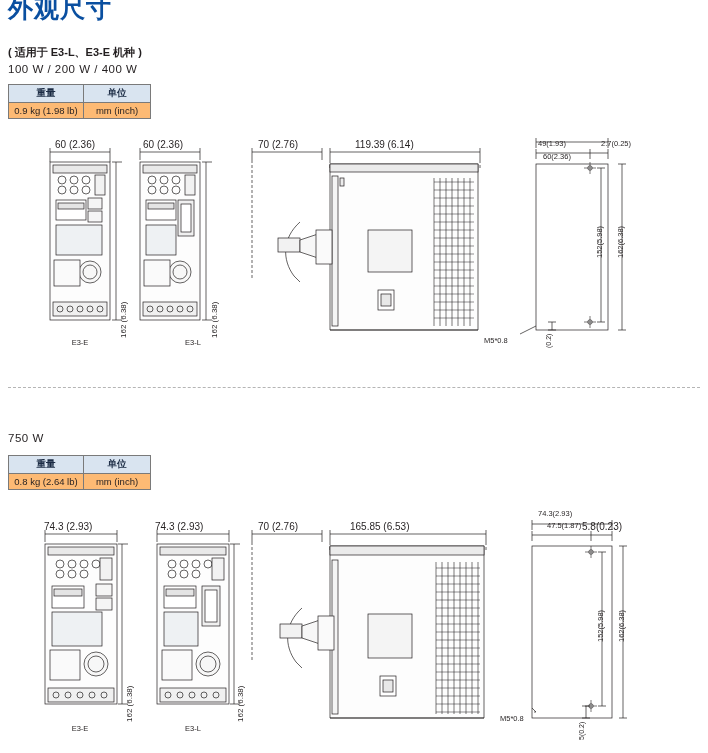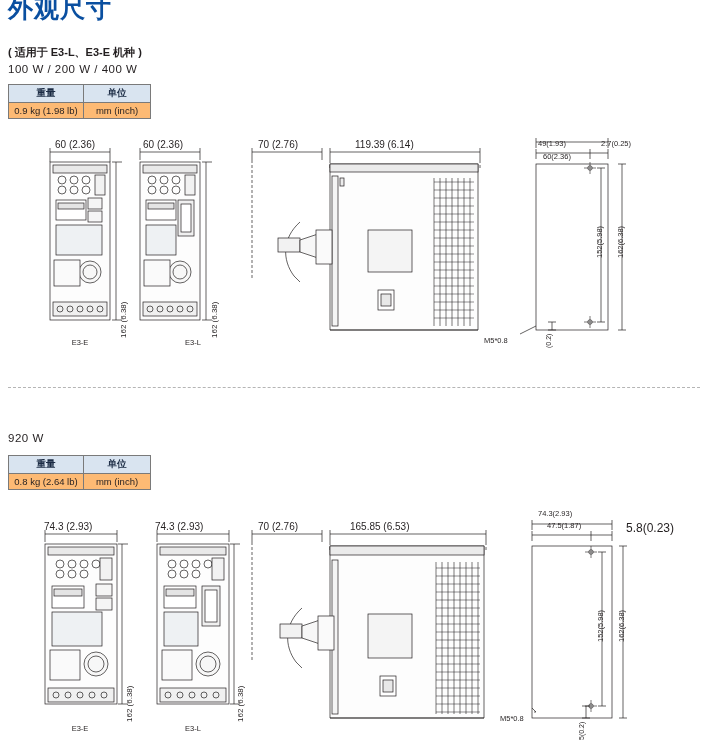--- a/index.html
+++ b/index.html
@@ -266,21 +266,21 @@
         <line x1="548" y1="192" x2="556" y2="192"></line>
         <line x1="548" y1="200" x2="556" y2="200"></line>
 
         <line x1="536" y1="196" x2="520" y2="204"></line>
       </g>
     </svg>
   </div>
 
   <div class="divider" style="top:387px;"></div>
 
-  <div class="watt-label" style="top:432px;">920 W</div>
+  <div class="watt-label" style="top:432px;">750 W</div>
 
   <table class="wt" style="left:8px;top:455px;">
     <tbody>
         <tr>
       <th style="width:64px;">重量</th>
       <th style="width:56px;">单位</th>
     </tr>
     <tr>
       <td>0.8 kg (2.64 lb)</td>
       <td>mm (inch)</td>
@@ -296,21 +296,21 @@
 
     <div class="dim" style="left:155px;top:9px;">74.3 (2.93)</div>
     <div class="dimv" style="left:236px;top:210px;">162 (6.38)</div>
     <div class="cap" style="left:163px;top:212px;width:60px;">E3-L</div>
 
     <div class="dim" style="left:258px;top:9px;">70 (2.76)</div>
     <div class="dim" style="left:350px;top:9px;text-align:center;">165.85 (6.53)</div>
 
     <div class="dim" style="left:538px;top:-3px;font-size:7.5px;">74.3(2.93)</div>
     <div class="dim" style="left:534px;top:9px;font-size:7.5px;padding-left:13px;">47.5(1.87)</div>
-    <div class="dim" style="left:626px;top:9px;font-size:12px;">5.8(0.23)</div>
+    <div class="dim" style="left:582px;top:9px;font-size:10px;">5.8(0.23)</div>
     <div class="dimv" style="left:596px;top:130px;font-size:7.5px;">152(5.98)</div>
     <div class="dimv" style="left:617px;top:130px;font-size:7.5px;">162(6.38)</div>
     <div class="dimv" style="left:578px;top:228px;font-size:7px;">5(0.2)</div>
     <div class="dim" style="left:500px;top:202px;font-size:7.5px;">M5*0.8</div>
 
     <svg width="708" height="241">
       <g stroke="#231f20" fill="none" stroke-width="0.7">
 
         <line x1="45" y1="22" x2="117" y2="22"></line>
         <line x1="45" y1="18" x2="45" y2="30"></line>

